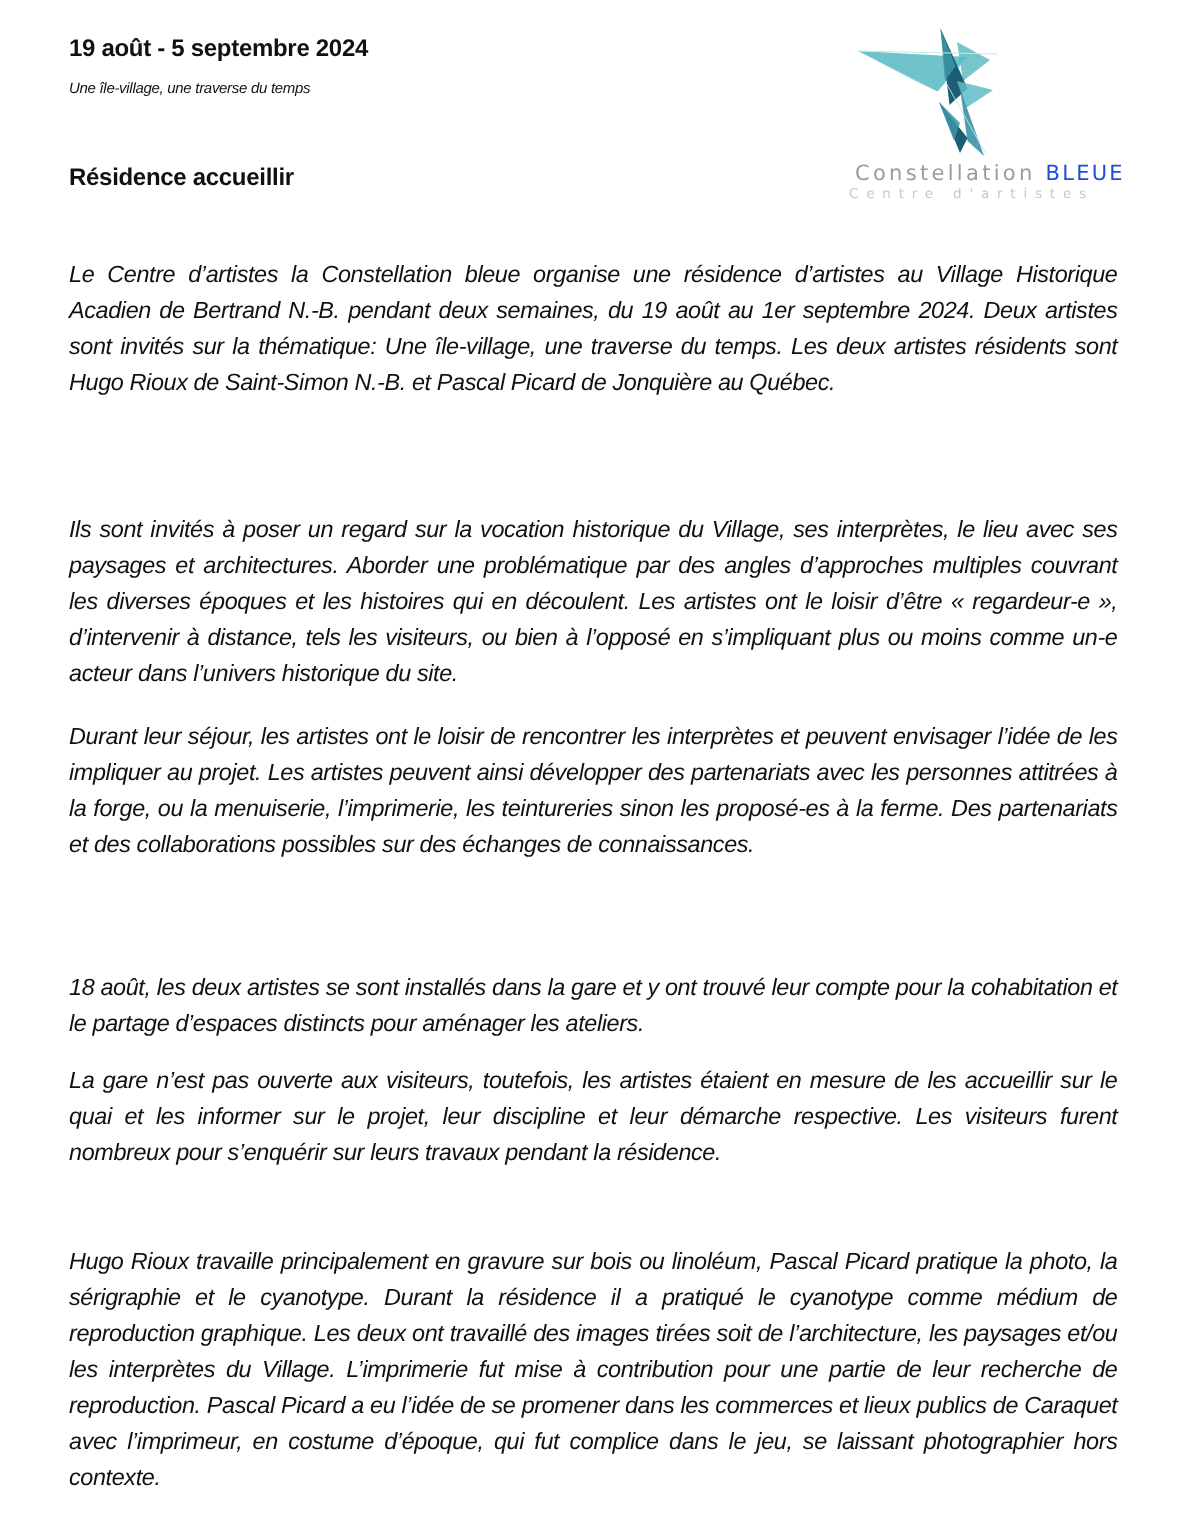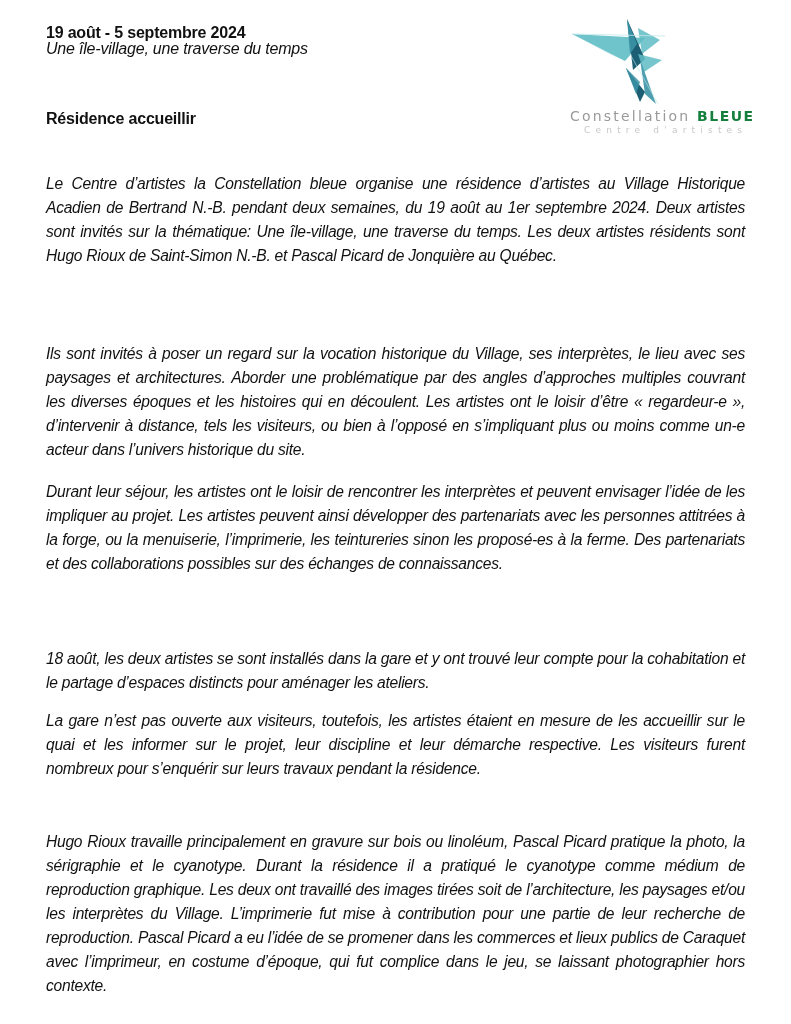--- a/index.html
+++ b/index.html
@@ -19,22 +19,22 @@
       position: absolute;
       left: 46px;
       top: 24px;
       font-size: 16px;
       font-weight: bold;
       letter-spacing: -0.2px;
     }
     .header-subtitle {
       position: absolute;
       left: 46px;
-      top: 40px;
-      font-size: 16px;
+      top: 54px;
+      font-size: 10px;
       font-style: italic;
       letter-spacing: -0.2px;
     }
     .section-title {
       position: absolute;
       left: 46px;
       top: 110px;
       font-size: 16px;
       font-weight: bold;
       letter-spacing: -0.2px;
@@ -66,27 +66,27 @@
       position: absolute;
       left: 10px;
       top: 96px;
       font-size: 14px;
       letter-spacing: 2.2px;
       color: #9a9a9a;
       white-space: nowrap;
       font-family: "DejaVu Sans", sans-serif;
     }
     .logo-name .strong {
-      color: #15803d;
-      font-weight: bold;
+      color: #1d4ed8;
+      font-weight: normal;
       letter-spacing: 1.5px;
     }
     .logo-tagline {
       position: absolute;
-      left: 24px;
+      left: 6px;
       top: 113px;
       font-size: 9px;
       letter-spacing: 5.2px;
       color: #c8c8c8;
       white-space: nowrap;
       font-family: "DejaVu Sans", sans-serif;
     }
   </style>
 </head>
 <body>

